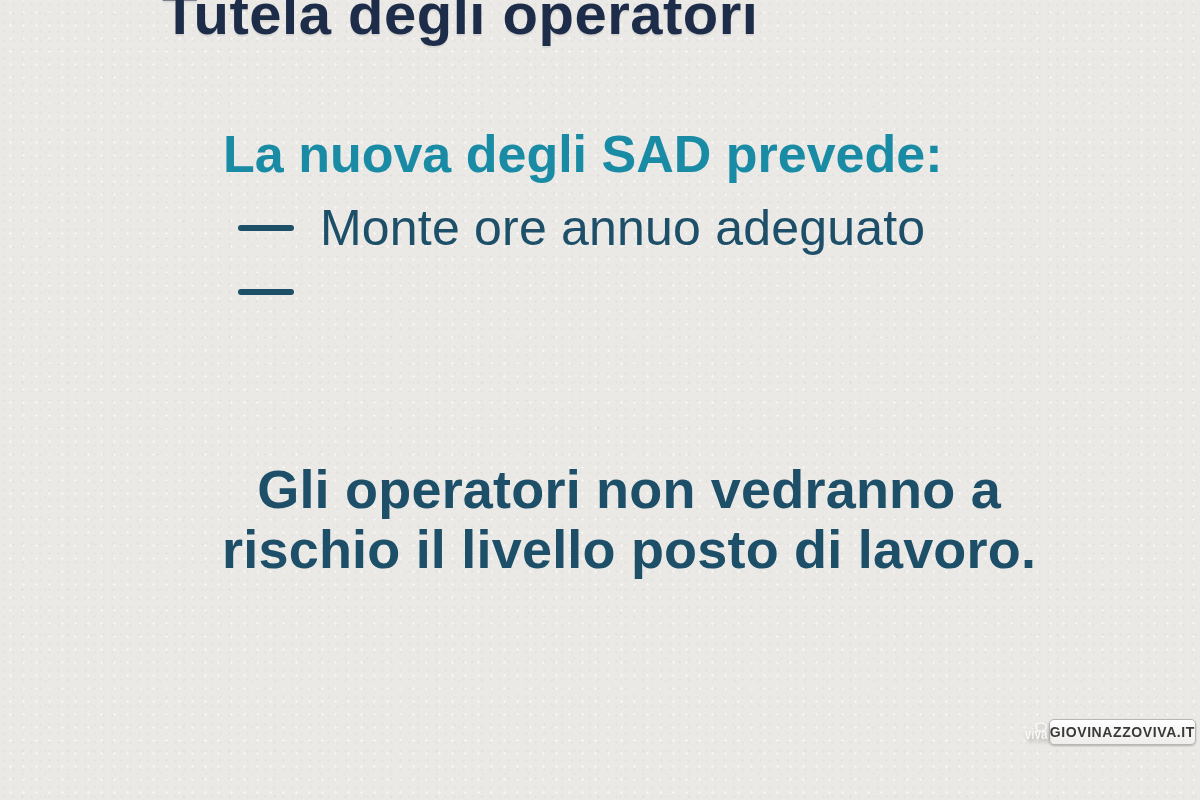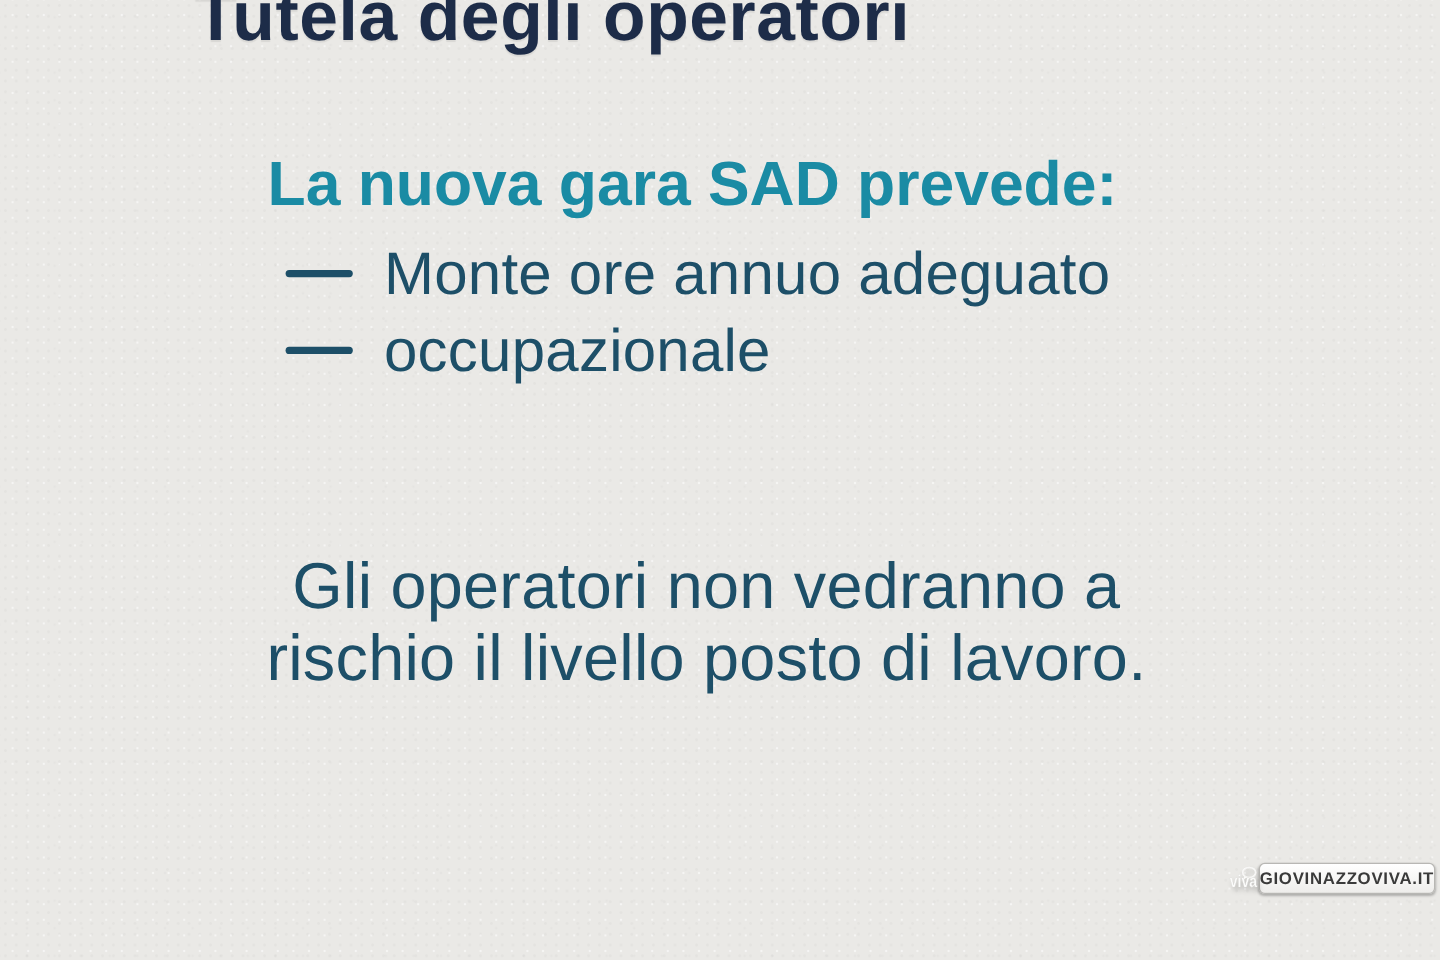--- a/index.html
+++ b/index.html
@@ -69,21 +69,21 @@
     color: #1d4f68;
     letter-spacing: 0.2px;
   }
 
   .statement {
     position: absolute;
     left: 222px;
     top: 459px;
     font-size: 54px;
     line-height: 60px;
-    font-weight: 400;
+    font-weight: 700;
     color: #1d4f68;
     letter-spacing: 0.2px;
   }
 
   .brand {
     position: absolute;
     right: 4px;
     bottom: 8px;
     width: 172px;
     display: flex;
@@ -112,33 +112,32 @@
     white-space: nowrap;
   }
 </style>
 </head>
 <body>
 
 <div class="slide">
 
   <div class="title">Tutela degli operatori</div>
 
-  <div class="subtitle">La nuova gara SAD prevede:</div>
+  <div class="subtitle">La nuova degli SAD prevede:</div>
 
   <div class="bullets">
     <div class="bullet-row">
       <div class="bullet-dash"></div>
       <div class="bullet-text">
         <div>Monte ore annuo adeguato</div>
       </div>
     </div>
     <div class="bullet-row">
       <div class="bullet-dash"></div>
       <div class="bullet-text">
-        <div>occupazionale</div>
       </div>
     </div>
   </div>
 
   <div class="statement">
     <div>Gli operatori non vedranno a</div>
     <div>rischio il livello posto di lavoro.</div>
   </div>
 
   <div class="brand">

